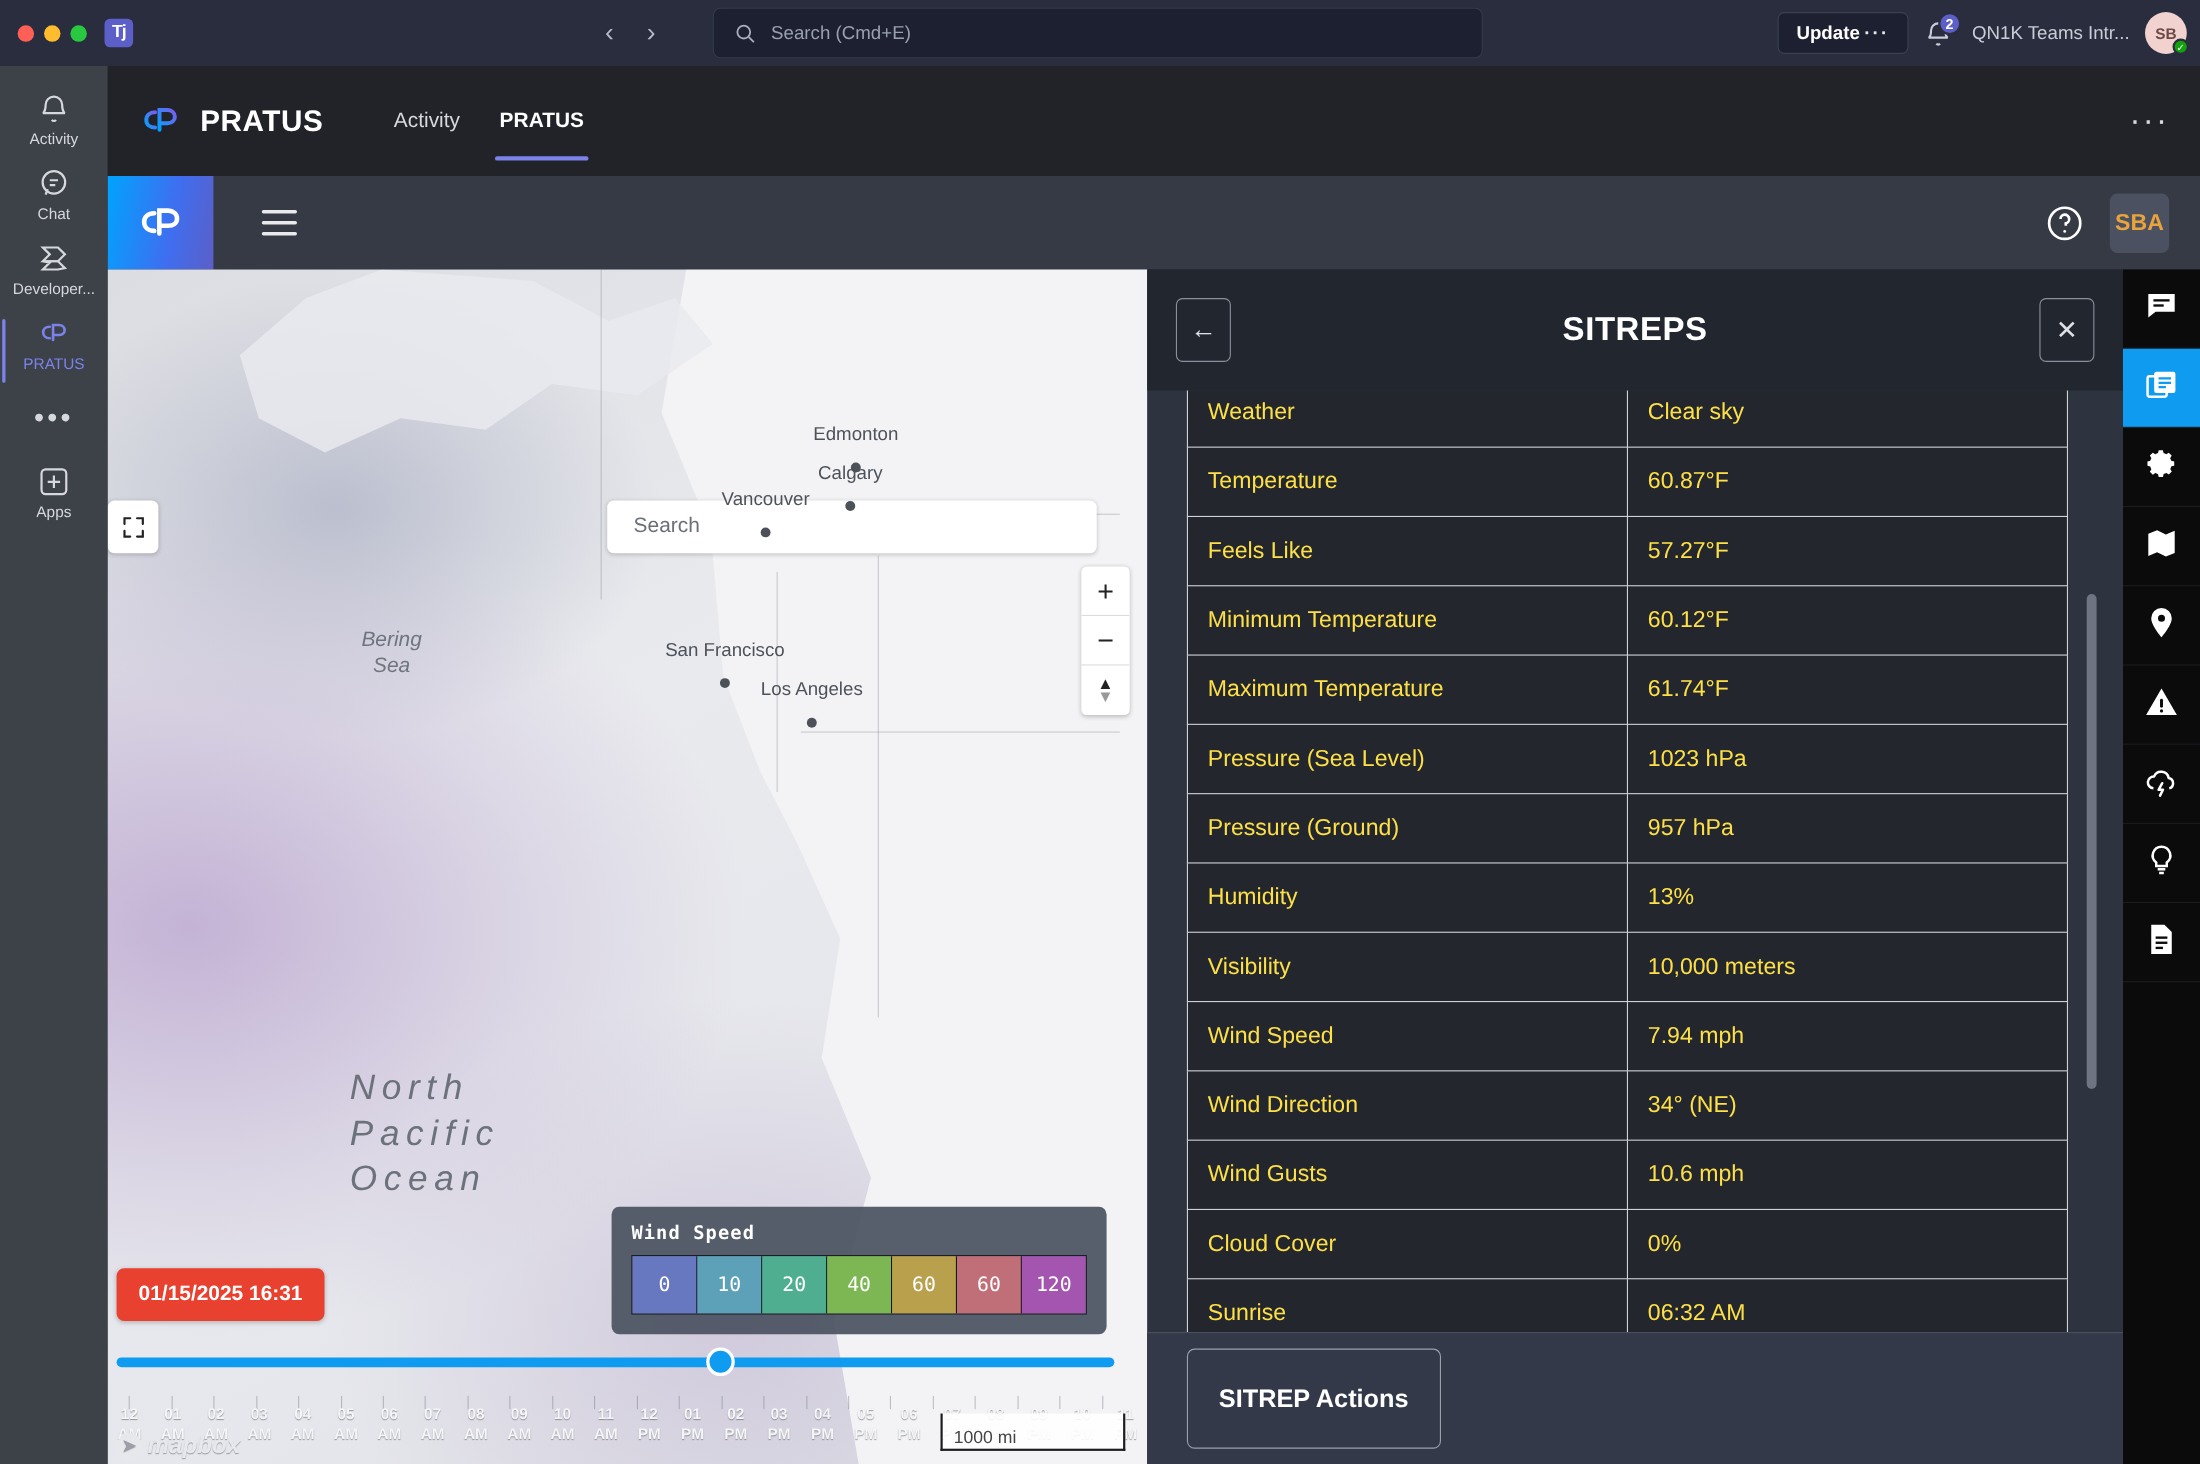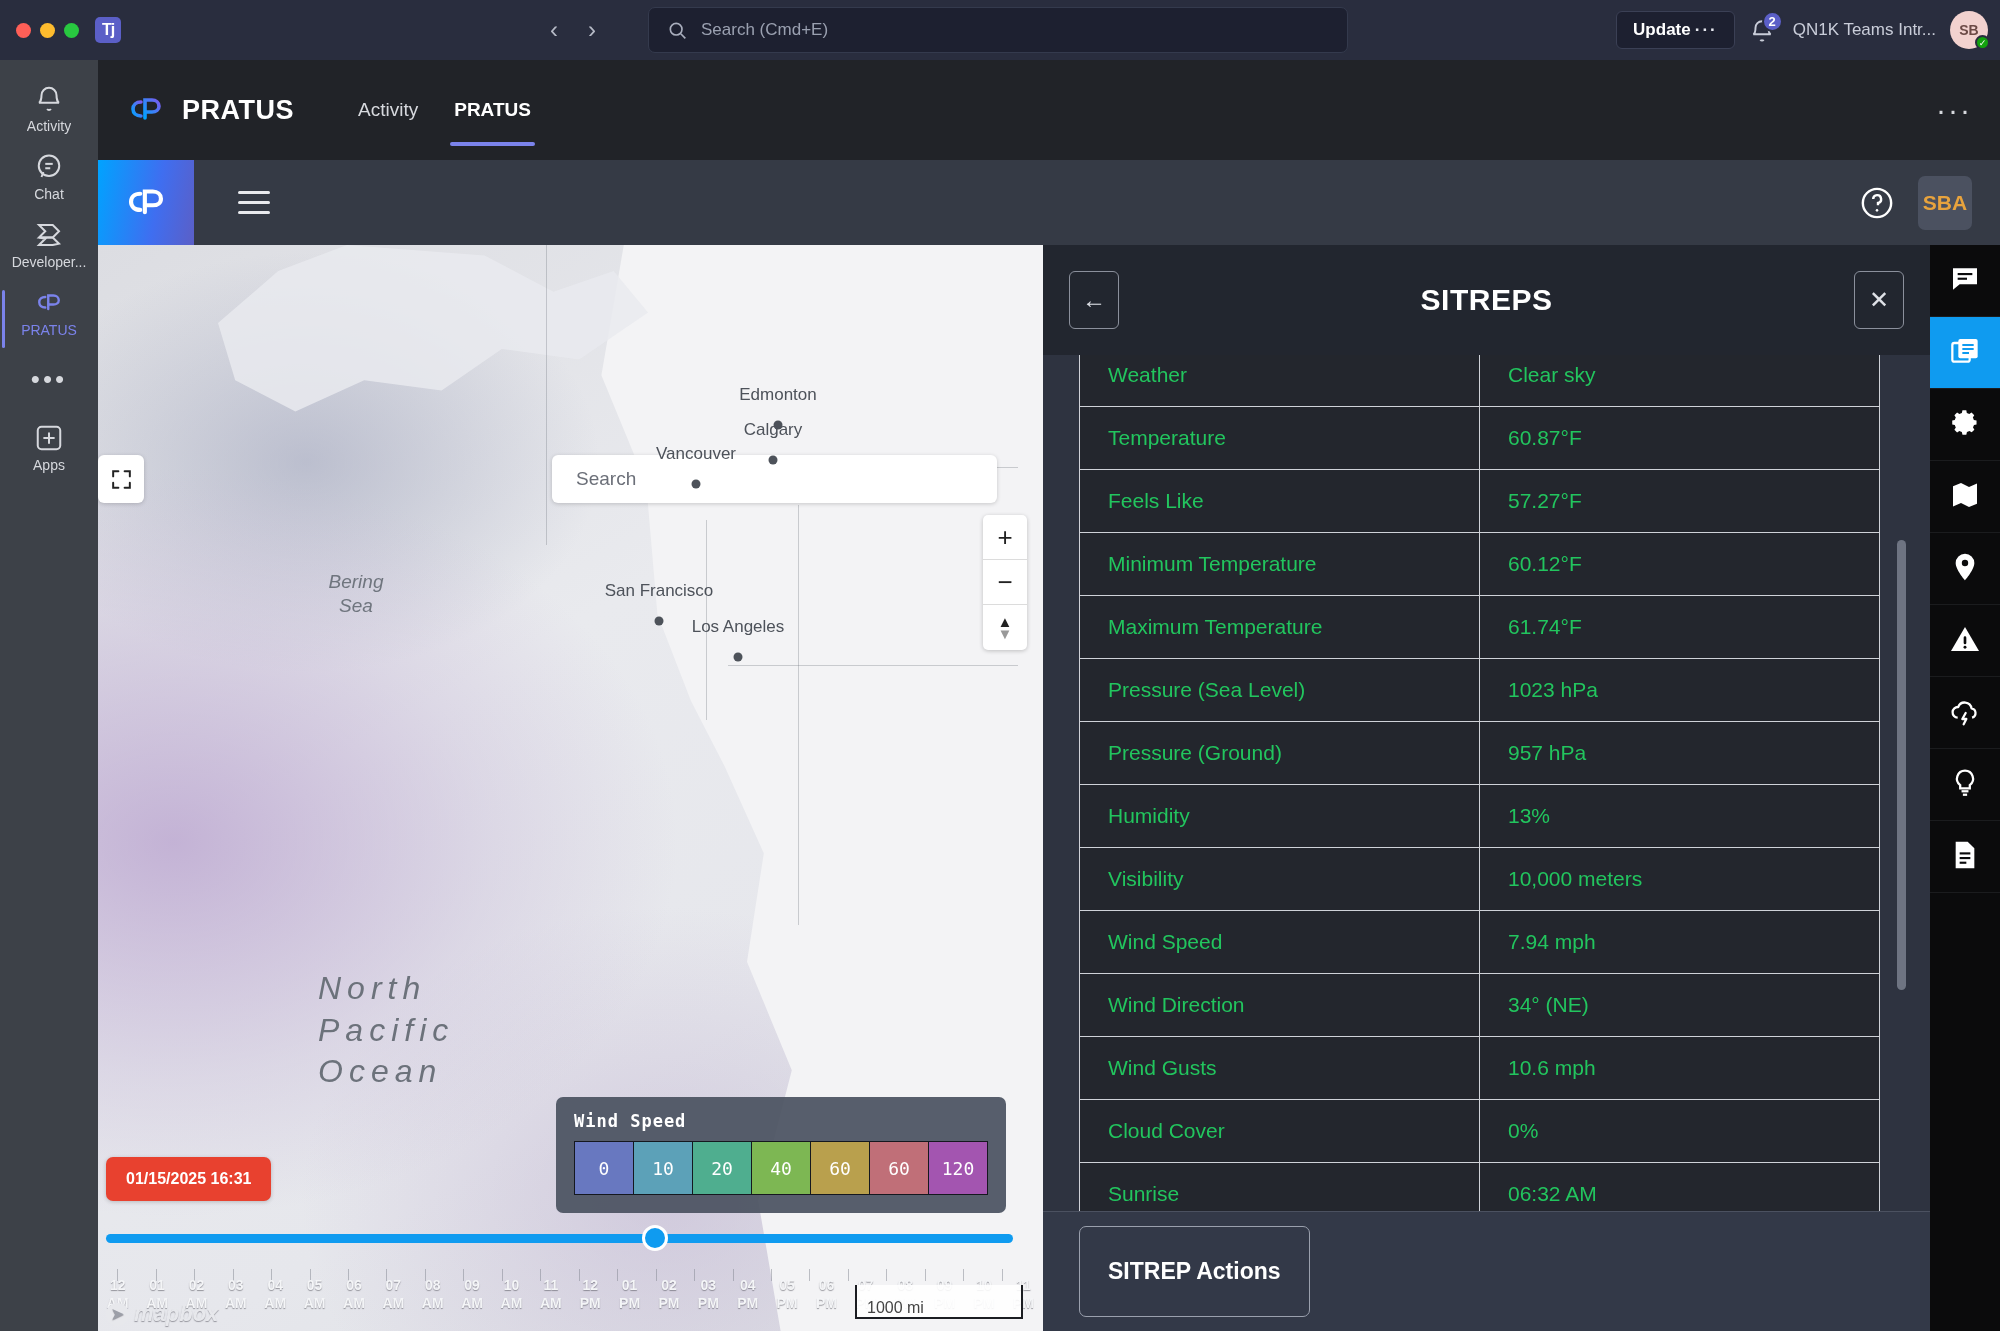--- a/index.html
+++ b/index.html
@@ -222,21 +222,21 @@
   .legend-cell {
     flex: 1; height: 52px; display:flex; align-items:center; justify-content:center;
     color: #fff; font-family: "DejaVu Sans Mono", monospace; font-size: 18px;
     border-right: 1px solid #15181f;
   }
   .legend-cell:last-child { border-right:none; }
 
   .date-badge {
     position: absolute; left: 8px; bottom: 130px;
     background: #e8412f; color: #fff; border-radius: 7px;
-    padding: 13px 20px; font-size: 16px; font-weight: bold;
+    padding: 13px 20px; font-size: 19px; font-weight: bold;
     box-shadow: 0 1px 4px rgba(0,0,0,.2);
   }
   .slider-wrap { position: absolute; left: 8px; right: 30px; bottom: 80px; height: 26px; }
   .slider-track {
     position:absolute; left:0; right:0; top: 9px; height: 9px;
     background: #0f9bf0; border-radius: 5px;
   }
   .slider-knob {
     position:absolute; left: 60.5%; top: 0; width: 26px; height: 26px;
     border-radius: 50%; background: #0f9bf0; border: 3px solid #fff;
@@ -293,22 +293,22 @@
   }
   .sit-close { margin-left: auto; }
   .sit-body {
     flex: 1 1 auto; overflow: hidden; position: relative;
     padding: 0 50px 0 36px;
   }
   .sit-table { width: 100%; border-collapse: collapse; margin-top: -12px; }
   .sit-table tr { }
   .sit-table td {
     border: 1px solid #cfd2d8;
-    color: #22c55e; font-size: 21px;
-    padding: 16px 28px; height: 63px;
+    color: #fde047; font-size: 21px;
+    padding: 16px 18px; height: 63px;
     background: #23262d;
   }
   .sit-table td.k { width: 50%; }
   .sit-footer {
     flex: 0 0 auto; height: 120px; background: #333948;
     border-top: 1px solid #4b5160;
     display: flex; align-items: center; padding-left: 36px;
   }
   .sitrep-actions-btn {
     border: 1px solid #9aa0ad; border-radius: 7px; background: transparent;

